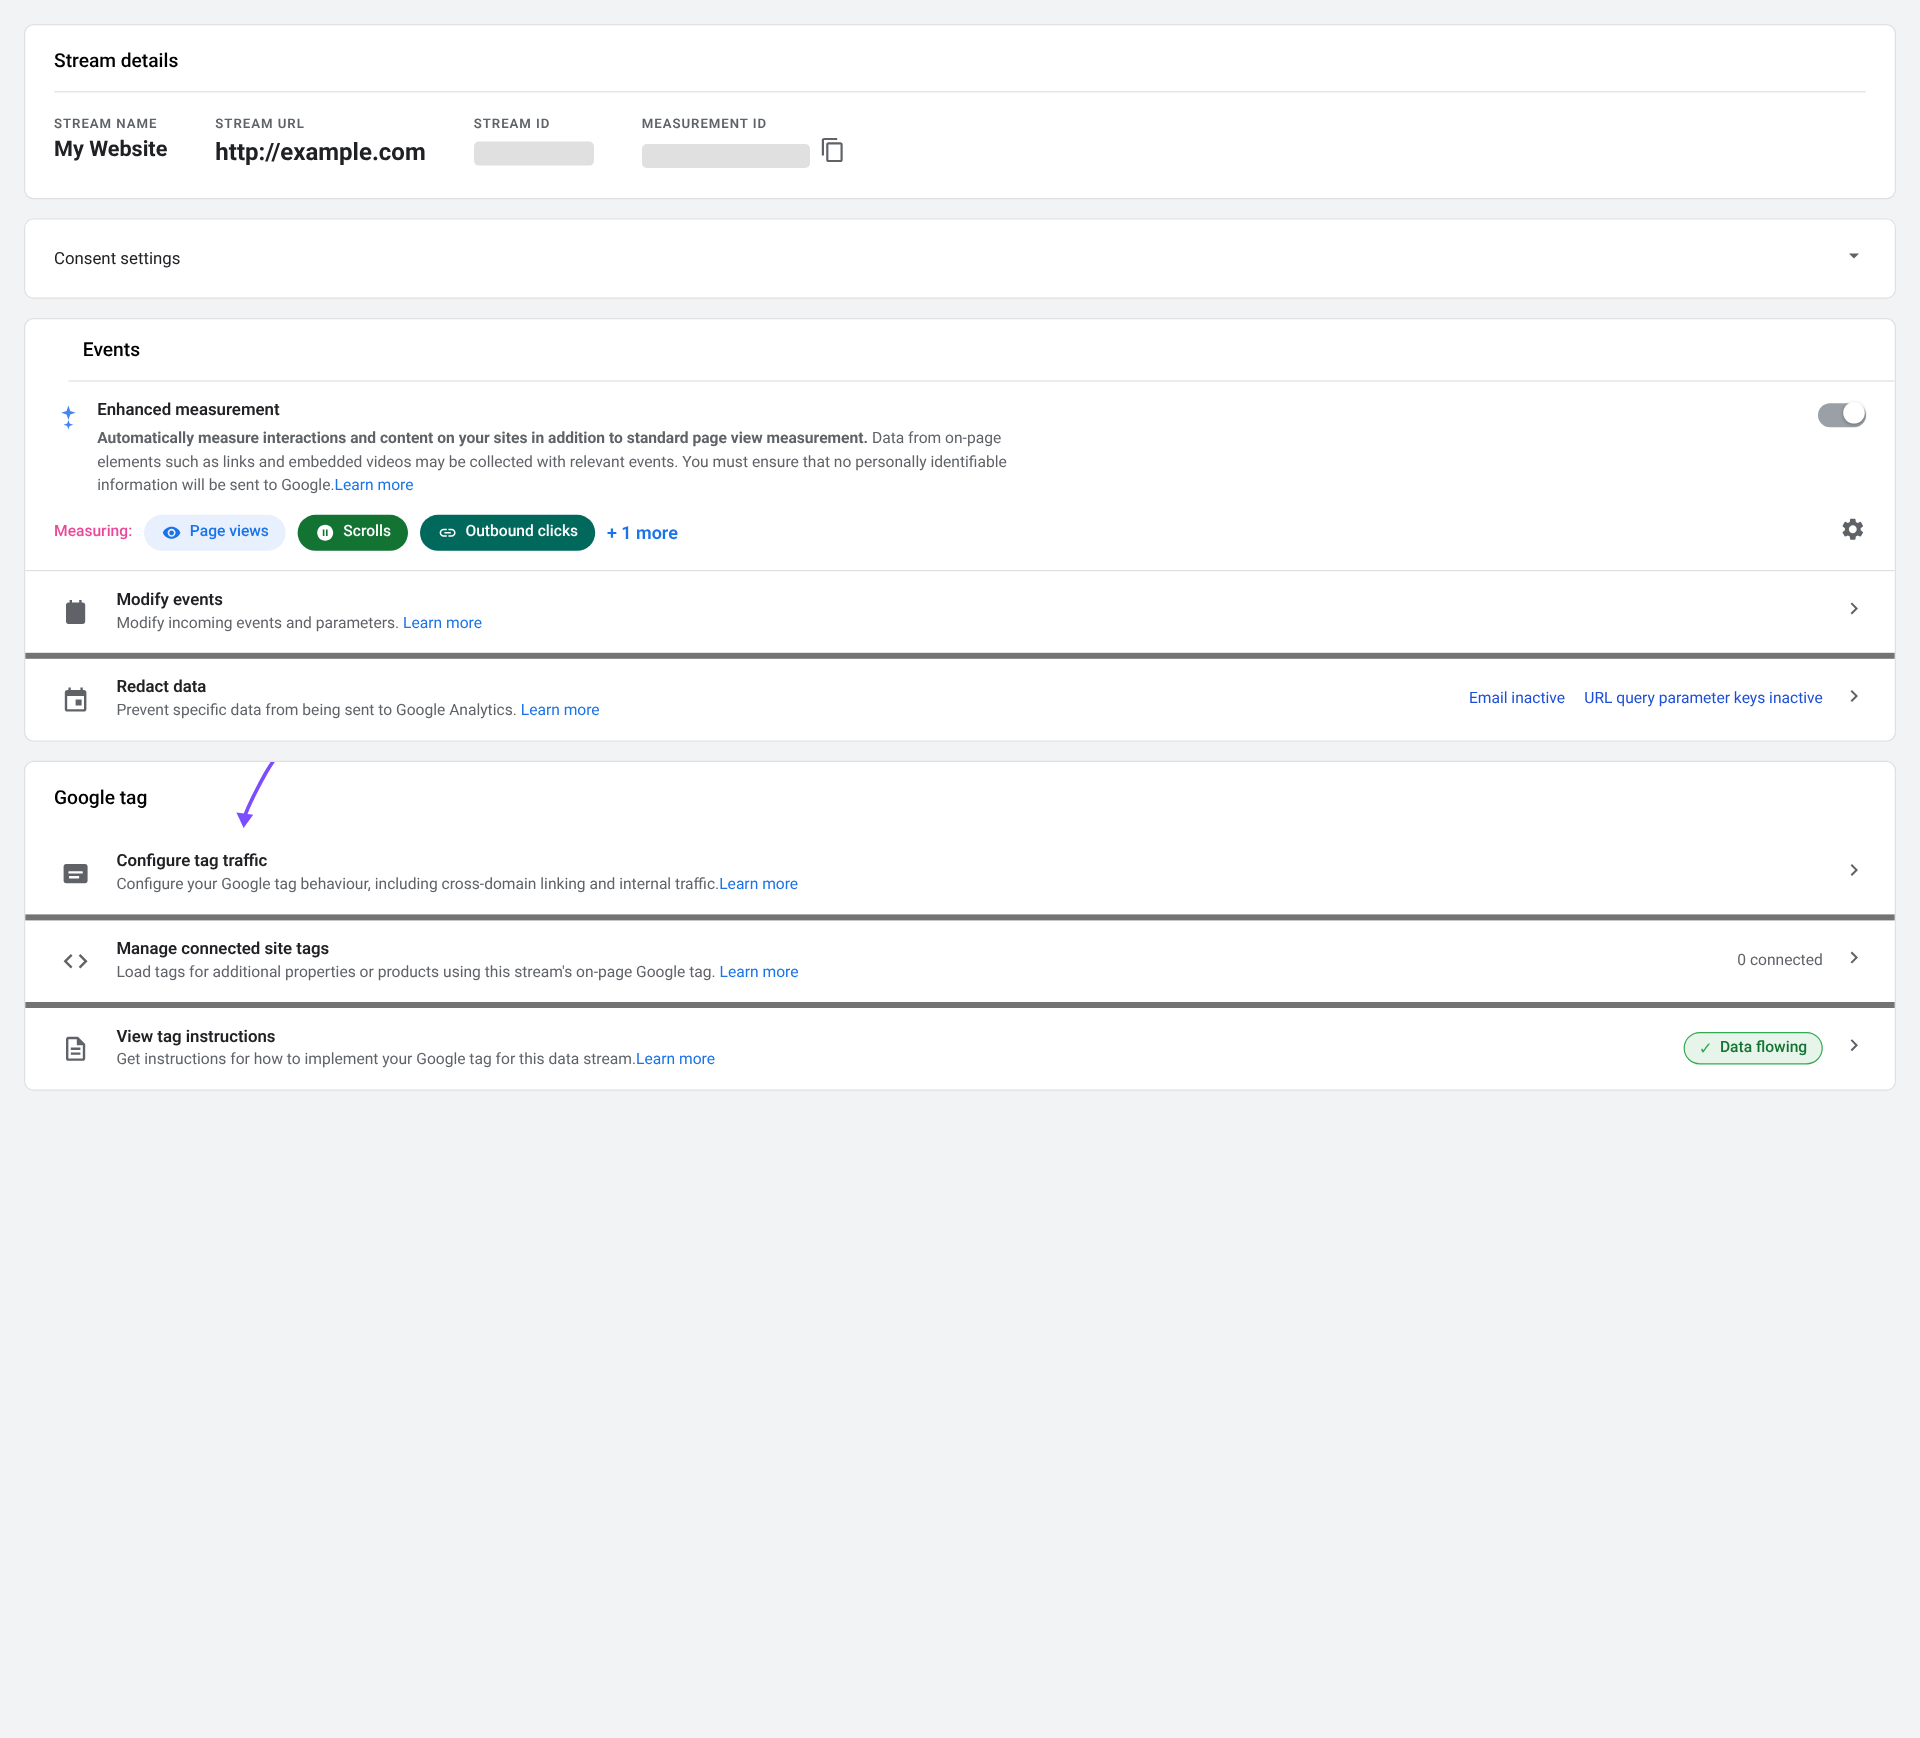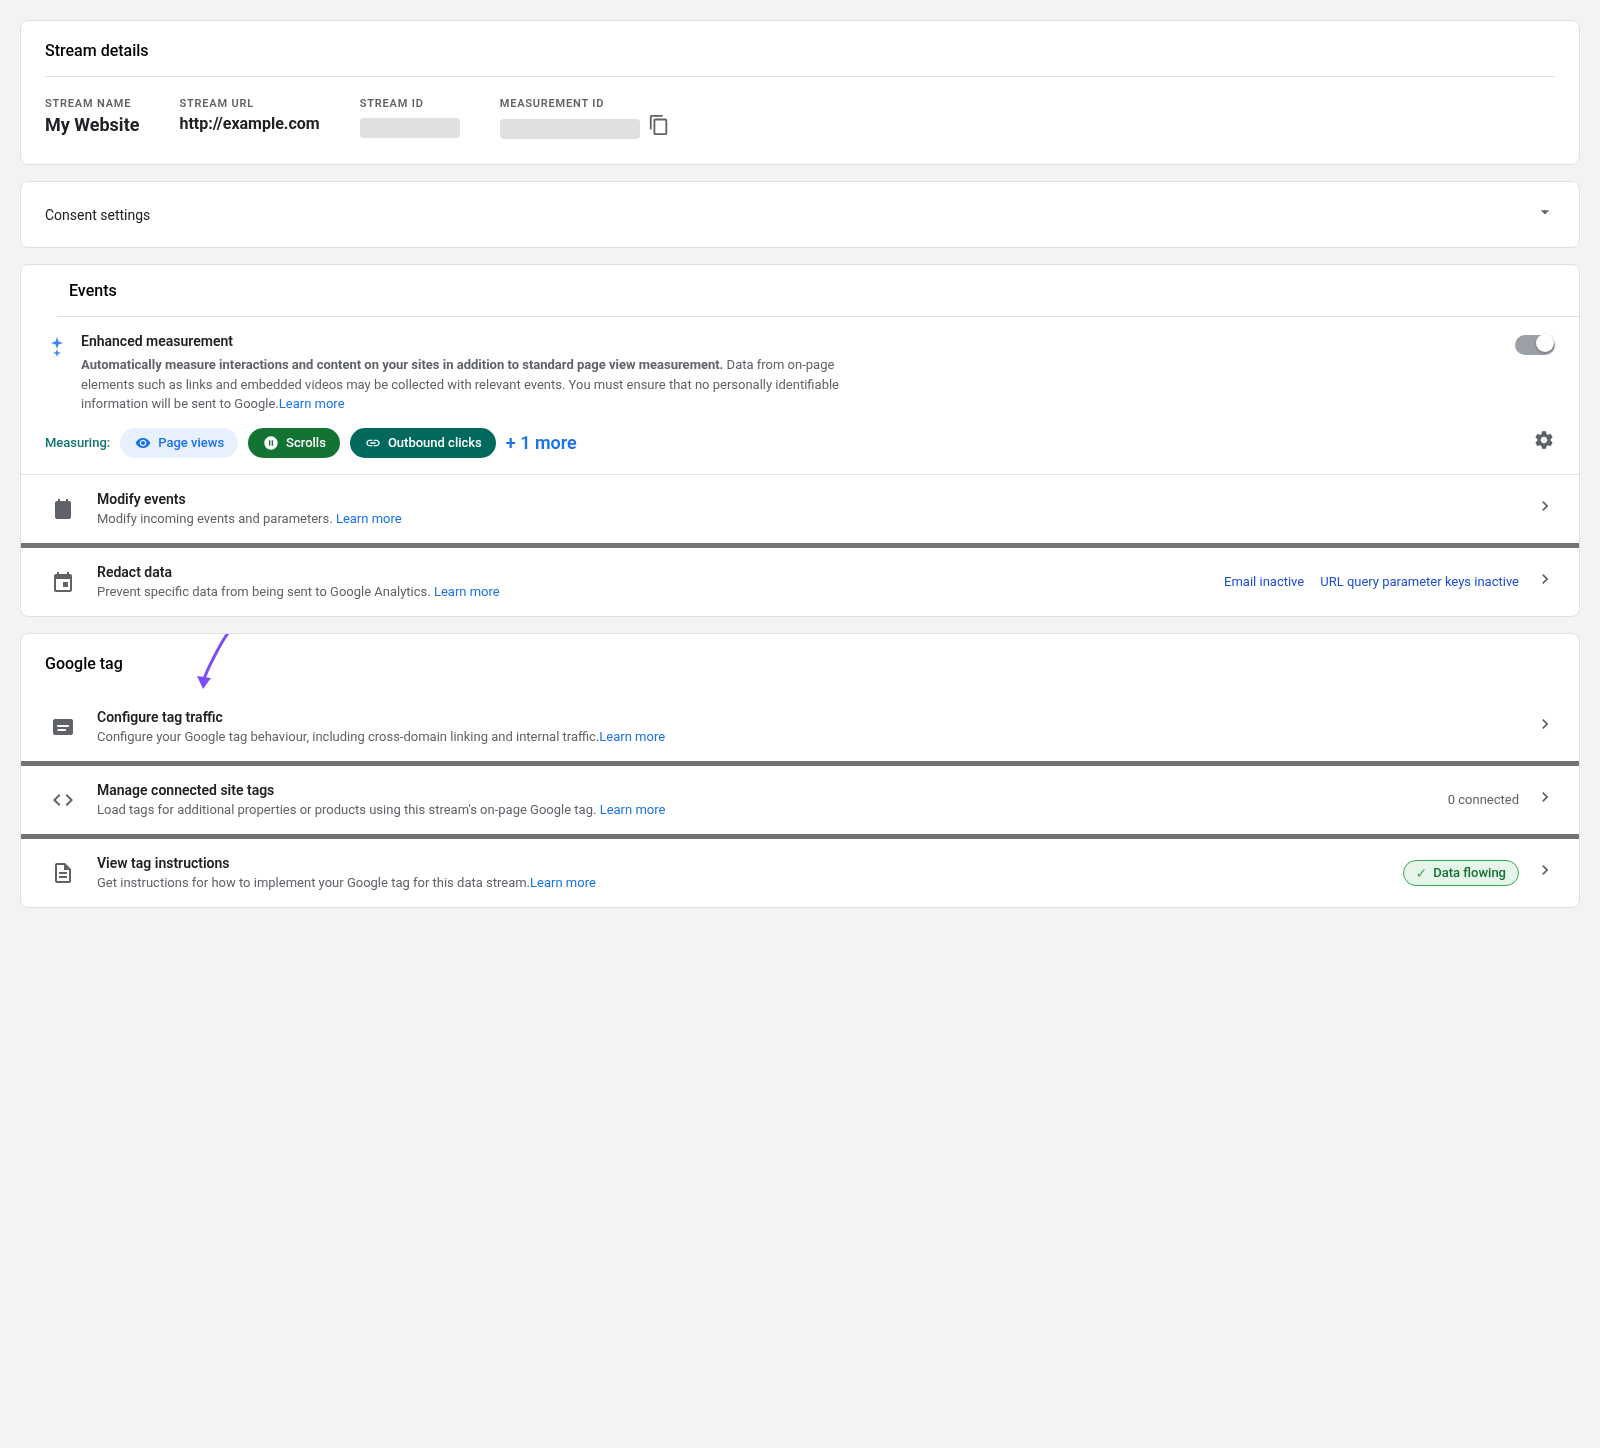--- a/index.html
+++ b/index.html
@@ -47,21 +47,21 @@
       color: #5f6368;
       letter-spacing: 0.8px;
       text-transform: uppercase;
     }
     .field-value {
       font-size: 18px;
       font-weight: 700;
       color: #202124;
     }
     .field-value.url {
-      font-size: 16px;
+      font-size: 20px;
     }
     .field-placeholder {
       width: 100px;
       height: 20px;
       background: #e0e0e0;
       border-radius: 4px;
       margin-top: 4px;
     }
     .field-placeholder.wide {
       width: 140px;
@@ -159,21 +159,21 @@
     }
     
     .measuring-row {
       display: flex;
       align-items: center;
       gap: 10px;
       margin-top: 14px;
     }
     .measuring-label {
       font-size: 13px;
-      color: #0f766e;
+      color: #ec4899;
       font-weight: 500;
     }
     .measurement-chip {
       display: flex;
       align-items: center;
       gap: 6px;
       padding: 6px 14px;
       border-radius: 20px;
       font-size: 13px;
       font-weight: 500;
@@ -194,21 +194,21 @@
       width: 18px;
       height: 18px;
       border-radius: 50%;
       display: flex;
       align-items: center;
       justify-content: center;
       font-size: 11px;
     }
     .more-link {
       color: #1a73e8;
-      font-size: 18px;
+      font-size: 15px;
       font-weight: 600;
       text-decoration: none;
       white-space: nowrap;
     }
     .settings-gear {
       margin-left: auto;
       color: #5f6368;
       font-size: 20px;
       cursor: pointer;
     }

